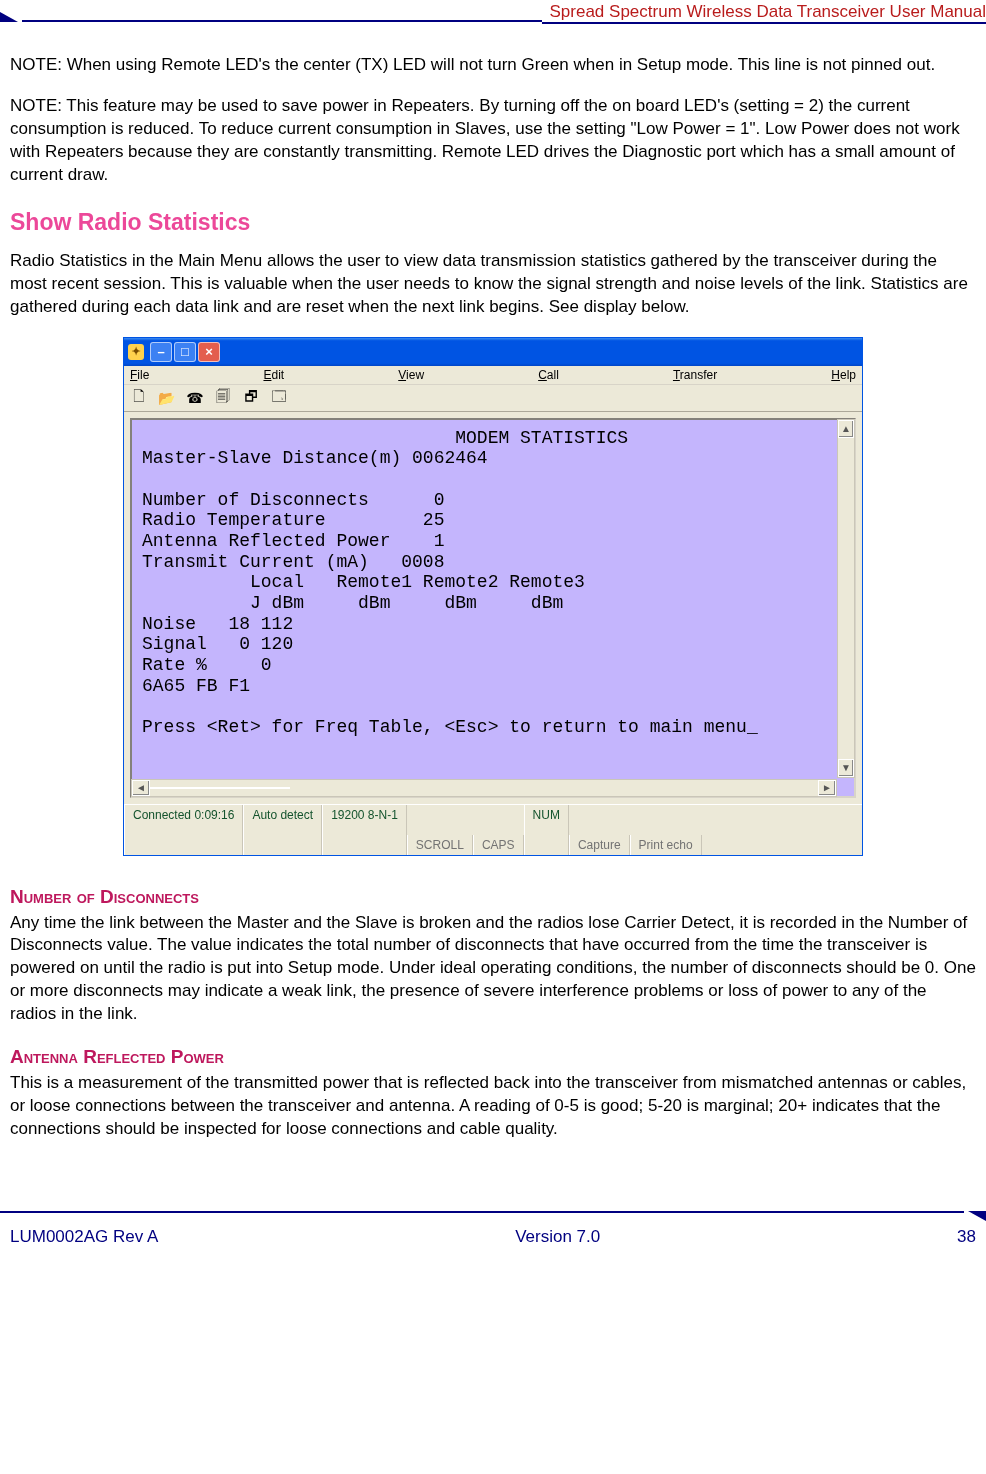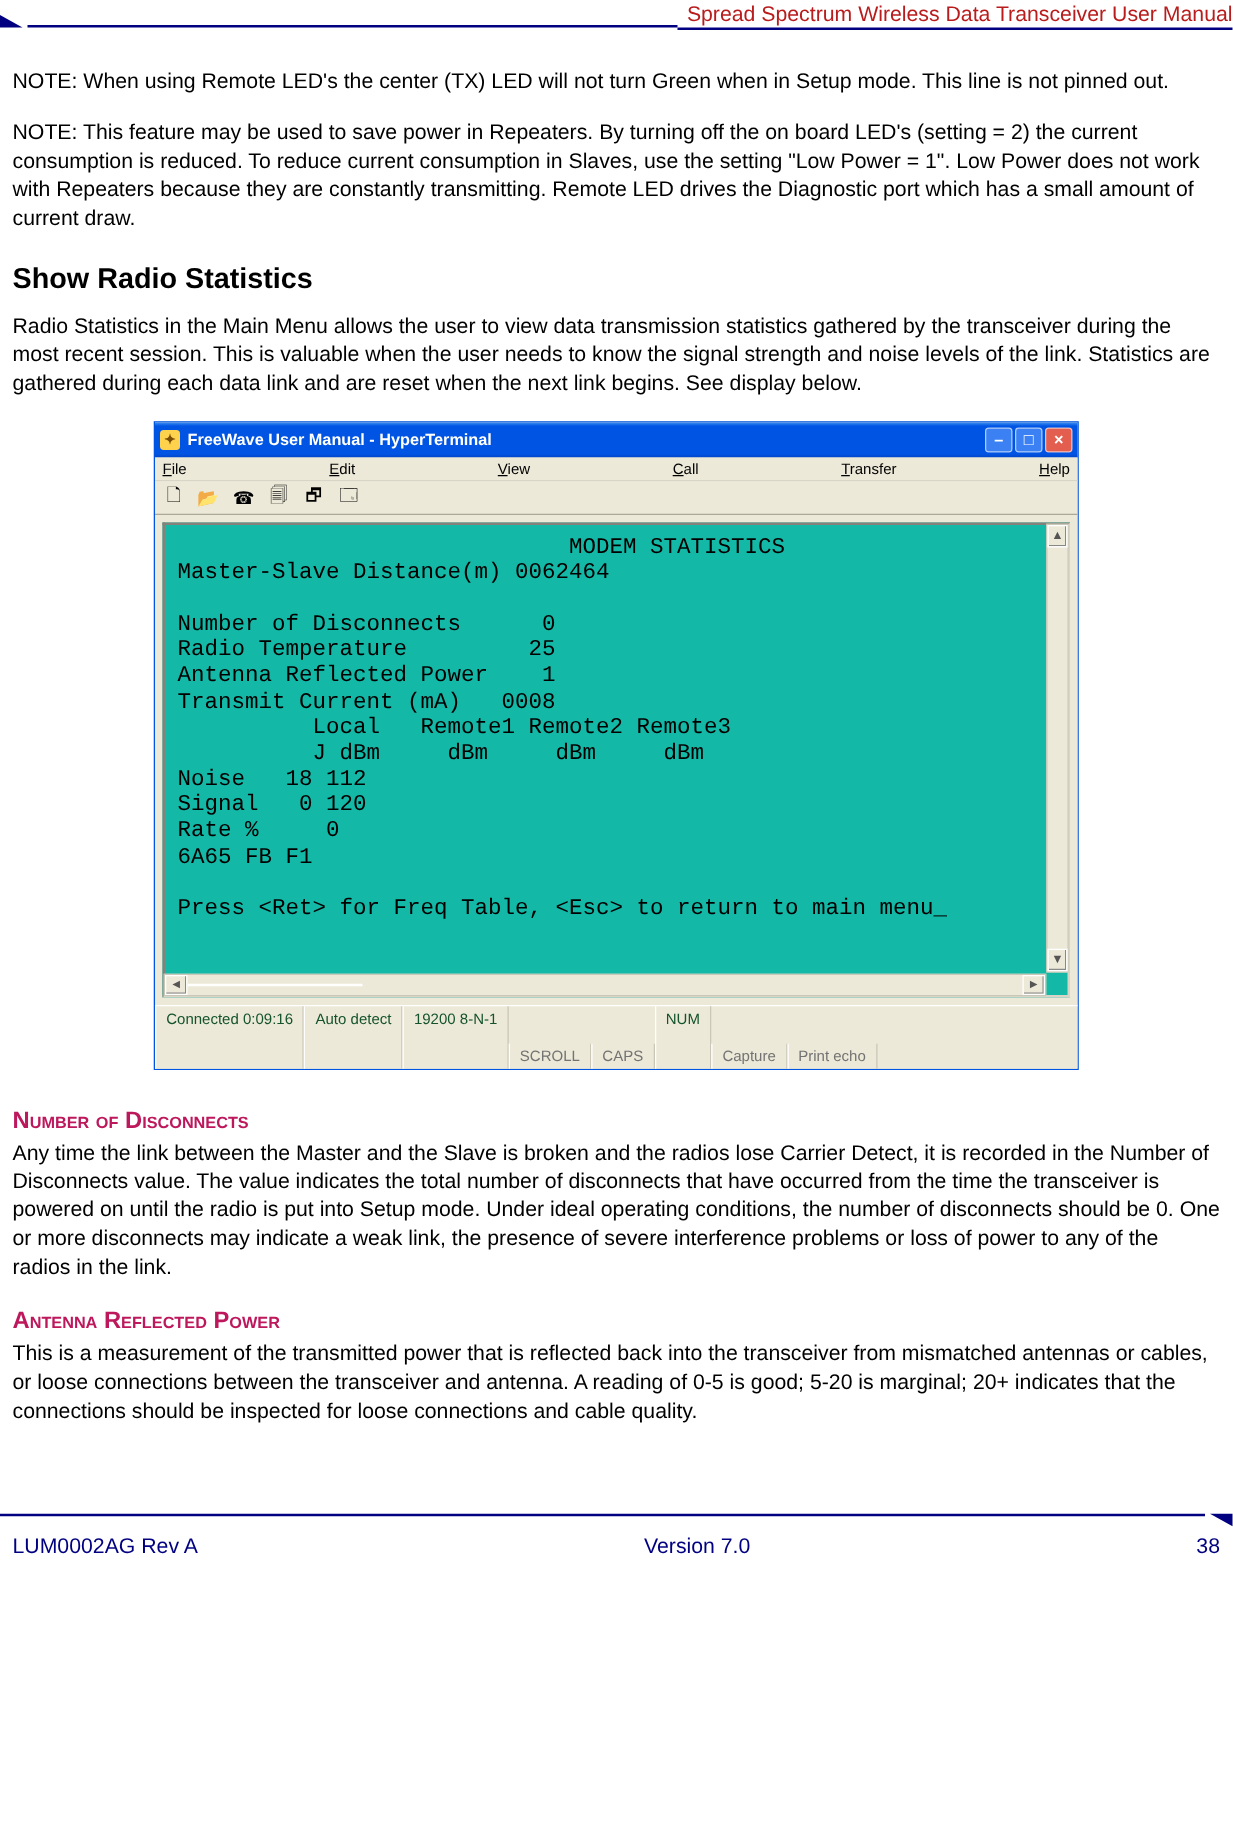--- a/index.html
+++ b/index.html
@@ -36,21 +36,21 @@
     color: #b91c1c;
     font-size: 17px;
     padding-left: 8px;
     padding-bottom: 0;
     border-bottom: 2px solid #000080;
     white-space: nowrap;
   }
   .content { padding: 8px 10px 0 10px; }
   .para { margin: 18px 0; line-height: 1.35; }
   .h-blue {
-    color: #000000;
+    color: #ec4899;
     font-weight: bold;
     font-size: 23px;
     margin: 22px 0 14px 0;
   }
   .sc-head {
     color: #be185d;
     font-weight: bold;
     font-variant: small-caps;
     font-size: 19px;
     margin: 20px 0 4px 0;
@@ -124,21 +124,21 @@
     align-items: center;
     justify-content: center;
     font-size: 14px;
   }
   .term-frame {
     background: #ECE9D8;
     padding: 6px;
     position: relative;
   }
   .term {
-    background: #14b8a6;
+    background: #c4b5fd;
     border: 2px inset #d8d4c8;
     height: 380px;
     padding: 8px 10px 8px 10px;
     font-family: "Courier New", monospace;
     font-size: 18px;
     line-height: 1.15;
     white-space: pre;
     overflow: hidden;
     position: relative;
   }
@@ -230,21 +230,20 @@
     <p class="para">NOTE: When using Remote LED's the center (TX) LED will not turn Green when in Setup mode. This line is not pinned out.</p>
     <p class="para">NOTE: This feature may be used to save power in Repeaters.  By turning off the on board LED's (setting = 2) the current consumption is reduced.  To reduce current consumption in Slaves, use the setting "Low Power = 1".  Low Power does not work with Repeaters because they are constantly transmitting.  Remote LED drives the Diagnostic port which has a small amount of current draw.</p>
 
     <div class="h-blue">Show Radio Statistics</div>
     <p class="para" style="margin-top:4px">Radio Statistics in the Main Menu allows the user to view data transmission statistics gathered by the transceiver during the most recent session. This is valuable when the user needs to know the signal strength and noise levels of the link. Statistics are gathered during each data link and are reset when the next link begins. See display below.</p>
 
     <div class="shot-wrap">
       <div class="win">
         <div class="titlebar">
           <span class="title-icon">✦</span>
-          <span class="title-text">FreeWave User Manual - HyperTerminal</span>
           <div class="title-btns">
             <div class="tbtn tbtn-min">–</div>
             <div class="tbtn tbtn-max">□</div>
             <div class="tbtn tbtn-close">×</div>
           </div>
         </div>
         <div class="menubar">
           <span><u>F</u><span></span>ile</span>
           <span><u>E</u>dit</span>
           <span><u>V</u>iew</span>

